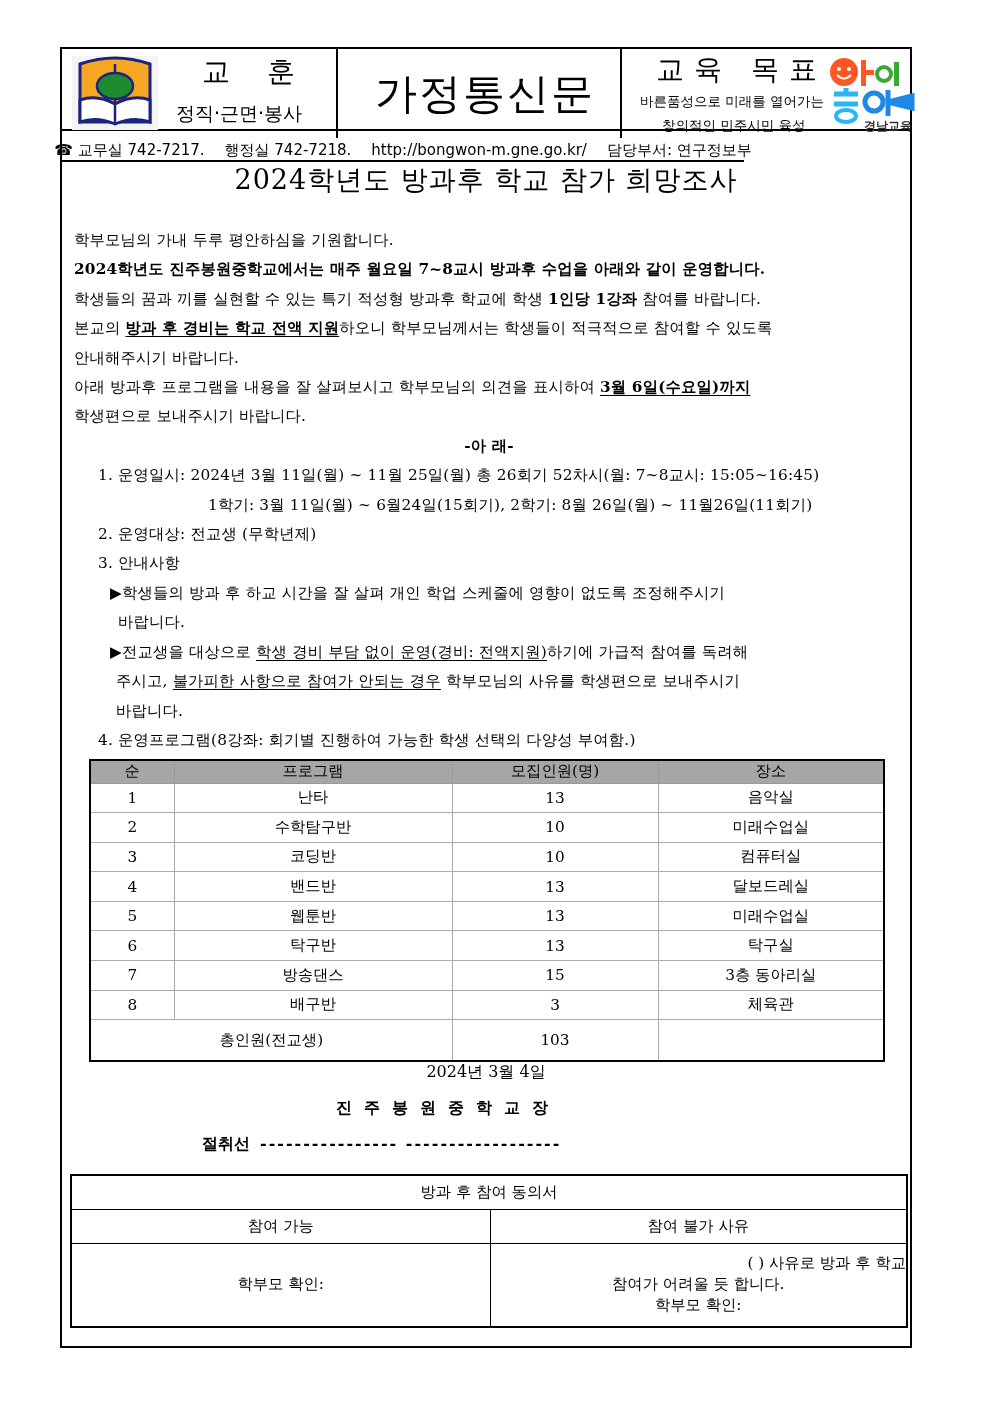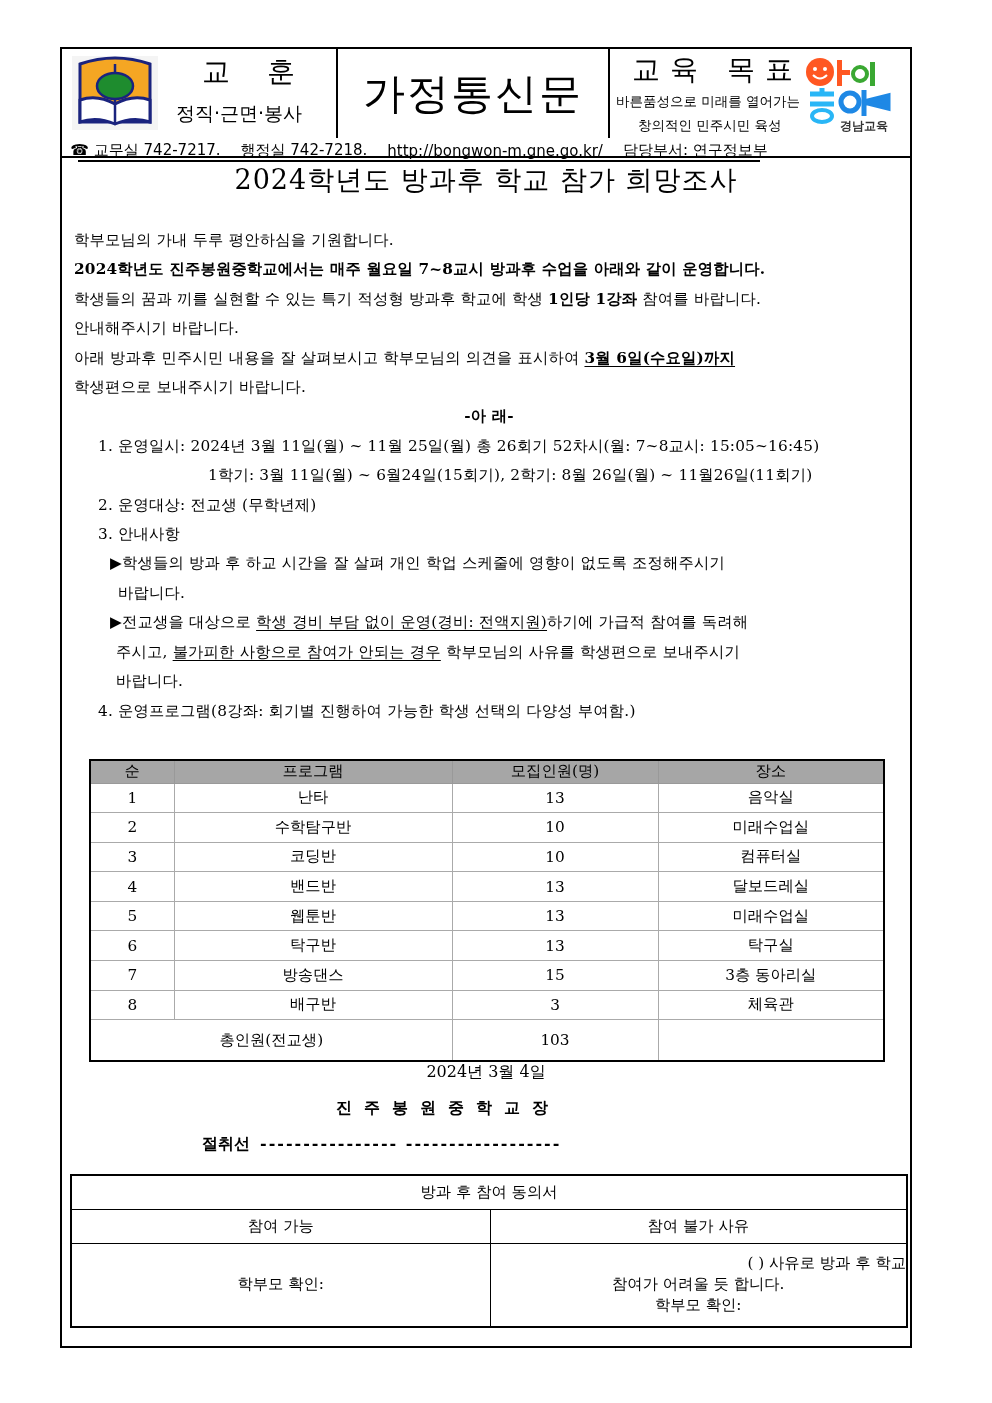--- a/index.html
+++ b/index.html
@@ -1,33 +1,33 @@
 <!DOCTYPE html>
 <html><head>
 <meta charset="utf-8">
 <style>
   * { box-sizing: border-box; margin: 0; padding: 0; }
   html, body { width: 992px; height: 1403px; background: #fff; }
   body { font-family: "DejaVu Serif", "Liberation Serif", serif; color: #000; position: relative; }
   .page { position: absolute; left: 60px; top: 47px; width: 852px; height: 1301px; border: 2px solid #000; }
-  .hdr { position: absolute; left: 0; top: 0; width: 848px; height: 109px; border-bottom: 2px solid #000; display: flex; }
+  .hdr { position: absolute; left: 0; top: 0; width: 848px; height: 82px; border-bottom: 2px solid #000; display: flex; gap: 12px; }
   .hdr-cell { height: 89px; border-right: 2px solid #000; position: relative; }
   .hdr-cell:last-child { border-right: none; }
   .motto-cell { width: 276px; }
   .logo { position: absolute; left: 10px; top: 7px; width: 86px; height: 74px; }
   .motto-title { position: absolute; left: 140px; top: 4px; font-family: "DejaVu Sans", sans-serif; font-size: 28px; letter-spacing: 14px; }
   .motto-sub { position: absolute; left: 114px; top: 52px; font-family: "DejaVu Sans", sans-serif; font-size: 19px; }
   .title-cell { width: 272px; display: flex; align-items: center; justify-content: center; }
   .newsletter-title { font-family: "DejaVu Sans", sans-serif; font-size: 42px; letter-spacing: 2px; }
   .goal-cell { flex: 1; }
   .goal-title { position: absolute; left: 22px; top: 2px; font-family: "DejaVu Sans", sans-serif; font-size: 28px; letter-spacing: 10px; }
   .goal-line1 { position: absolute; left: 6px; top: 44px; font-family: "DejaVu Sans", sans-serif; font-size: 13.5px; }
   .goal-line2 { position: absolute; left: 28px; top: 68px; font-family: "DejaVu Sans", sans-serif; font-size: 13.5px; }
   .edu-logo { position: absolute; left: 192px; top: 3px; width: 100px; height: 82px; }
-  .contact { position: absolute; left: 16px; top: 91px; width: 682px; height: 22px; border-bottom: 2px solid #000; display: flex; justify-content: center; align-items: flex-end; gap: 20px; font-family: "DejaVu Sans", sans-serif; font-size: 15px; white-space: nowrap; }
+  .contact { position: absolute; left: 0; top: 91px; width: 682px; height: 22px; border-bottom: 2px solid #000; display: flex; justify-content: center; align-items: center; gap: 20px; font-family: "DejaVu Sans", sans-serif; font-size: 15px; white-space: nowrap; }
   .doc-title { position: absolute; left: 0; top: 113px; width: 848px; text-align: center; font-size: 27px; letter-spacing: 1px; }
   .body { position: absolute; left: 12px; top: 177px; width: 830px; font-size: 15.3px; line-height: 29.4px; letter-spacing: 0.2px; }
   .body p { white-space: nowrap; }
   .b { font-weight: bold; }
   .u { text-decoration: underline; text-underline-offset: 3px; }
   .center { text-align: center; }
   .ind1 { padding-left: 24px; }
   .ind2 { padding-left: 134px; }
   .ind3 { padding-left: 36px; }
   .ind4 { padding-left: 44px; }
@@ -94,22 +94,23 @@
     <span>http://bongwon-m.gne.go.kr/</span>
     <span>담당부서: 연구정보부</span>
   </div>
 
   <div class="doc-title">2024학년도 방과후 학교 참가 희망조사</div>
 
   <div class="body">
     <p>학부모님의 가내 두루 평안하심을 기원합니다.</p>
     <p class="b">2024학년도 진주봉원중학교에서는 매주 월요일 7~8교시 방과후 수업을 아래와 같이 운영합니다.</p>
     <p><span>학생들의 꿈과 끼를 실현할 수 있는 특기 적성형 방과후 학교에 학생 </span><span class="b">1인당 1강좌</span><span> 참여를 바랍니다.</span></p>
+    <p><span>본교의 </span><span class="b u">방과 후 경비는 학교 전액 지원</span><span>하오니 학부모님께서는 학생들이 적극적으로 참여할 수 있도록</span></p>
     <p>안내해주시기 바랍니다.</p>
-    <p><span>아래 방과후 민주시민 내용을 잘 살펴보시고 학부모님의 의견을 표시하여 </span><span class="b u">3월 6일(수요일)까지 </span></p>
+    <p><span>아래 방과후 프로그램을 내용을 잘 살펴보시고 학부모님의 의견을 표시하여 </span><span class="b u">3월 6일(수요일)까지 </span></p>
     <p>학생편으로 보내주시기 바랍니다.</p>
     <p class="center b">-아 래-</p>
     <p class="ind1">1. 운영일시: 2024년 3월 11일(월) ~ 11월 25일(월) 총 26회기 52차시(월: 7~8교시: 15:05~16:45)</p>
     <p class="ind2">1학기: 3월 11일(월) ~ 6월24일(15회기), 2학기: 8월 26일(월) ~ 11월26일(11회기)</p>
     <p class="ind1">2. 운영대상: 전교생 (무학년제)</p>
     <p class="ind1">3. 안내사항</p>
     <p class="ind3">▶학생들의 방과 후 하교 시간을 잘 살펴 개인 학업 스케줄에 영향이 없도록 조정해주시기</p>
     <p class="ind4">바랍니다.</p>
     <p class="ind3"><span>▶전교생을 대상으로 </span><span class="u">학생 경비 부담 없이 운영(경비: 전액지원)</span><span>하기에 가급적 참여를 독려해</span></p>
     <p class="ind5"><span>주시고, </span><span class="u">불가피한 사항으로 참여가 안되는 경우</span><span> 학부모님의 사유를 학생편으로 보내주시기</span></p>

